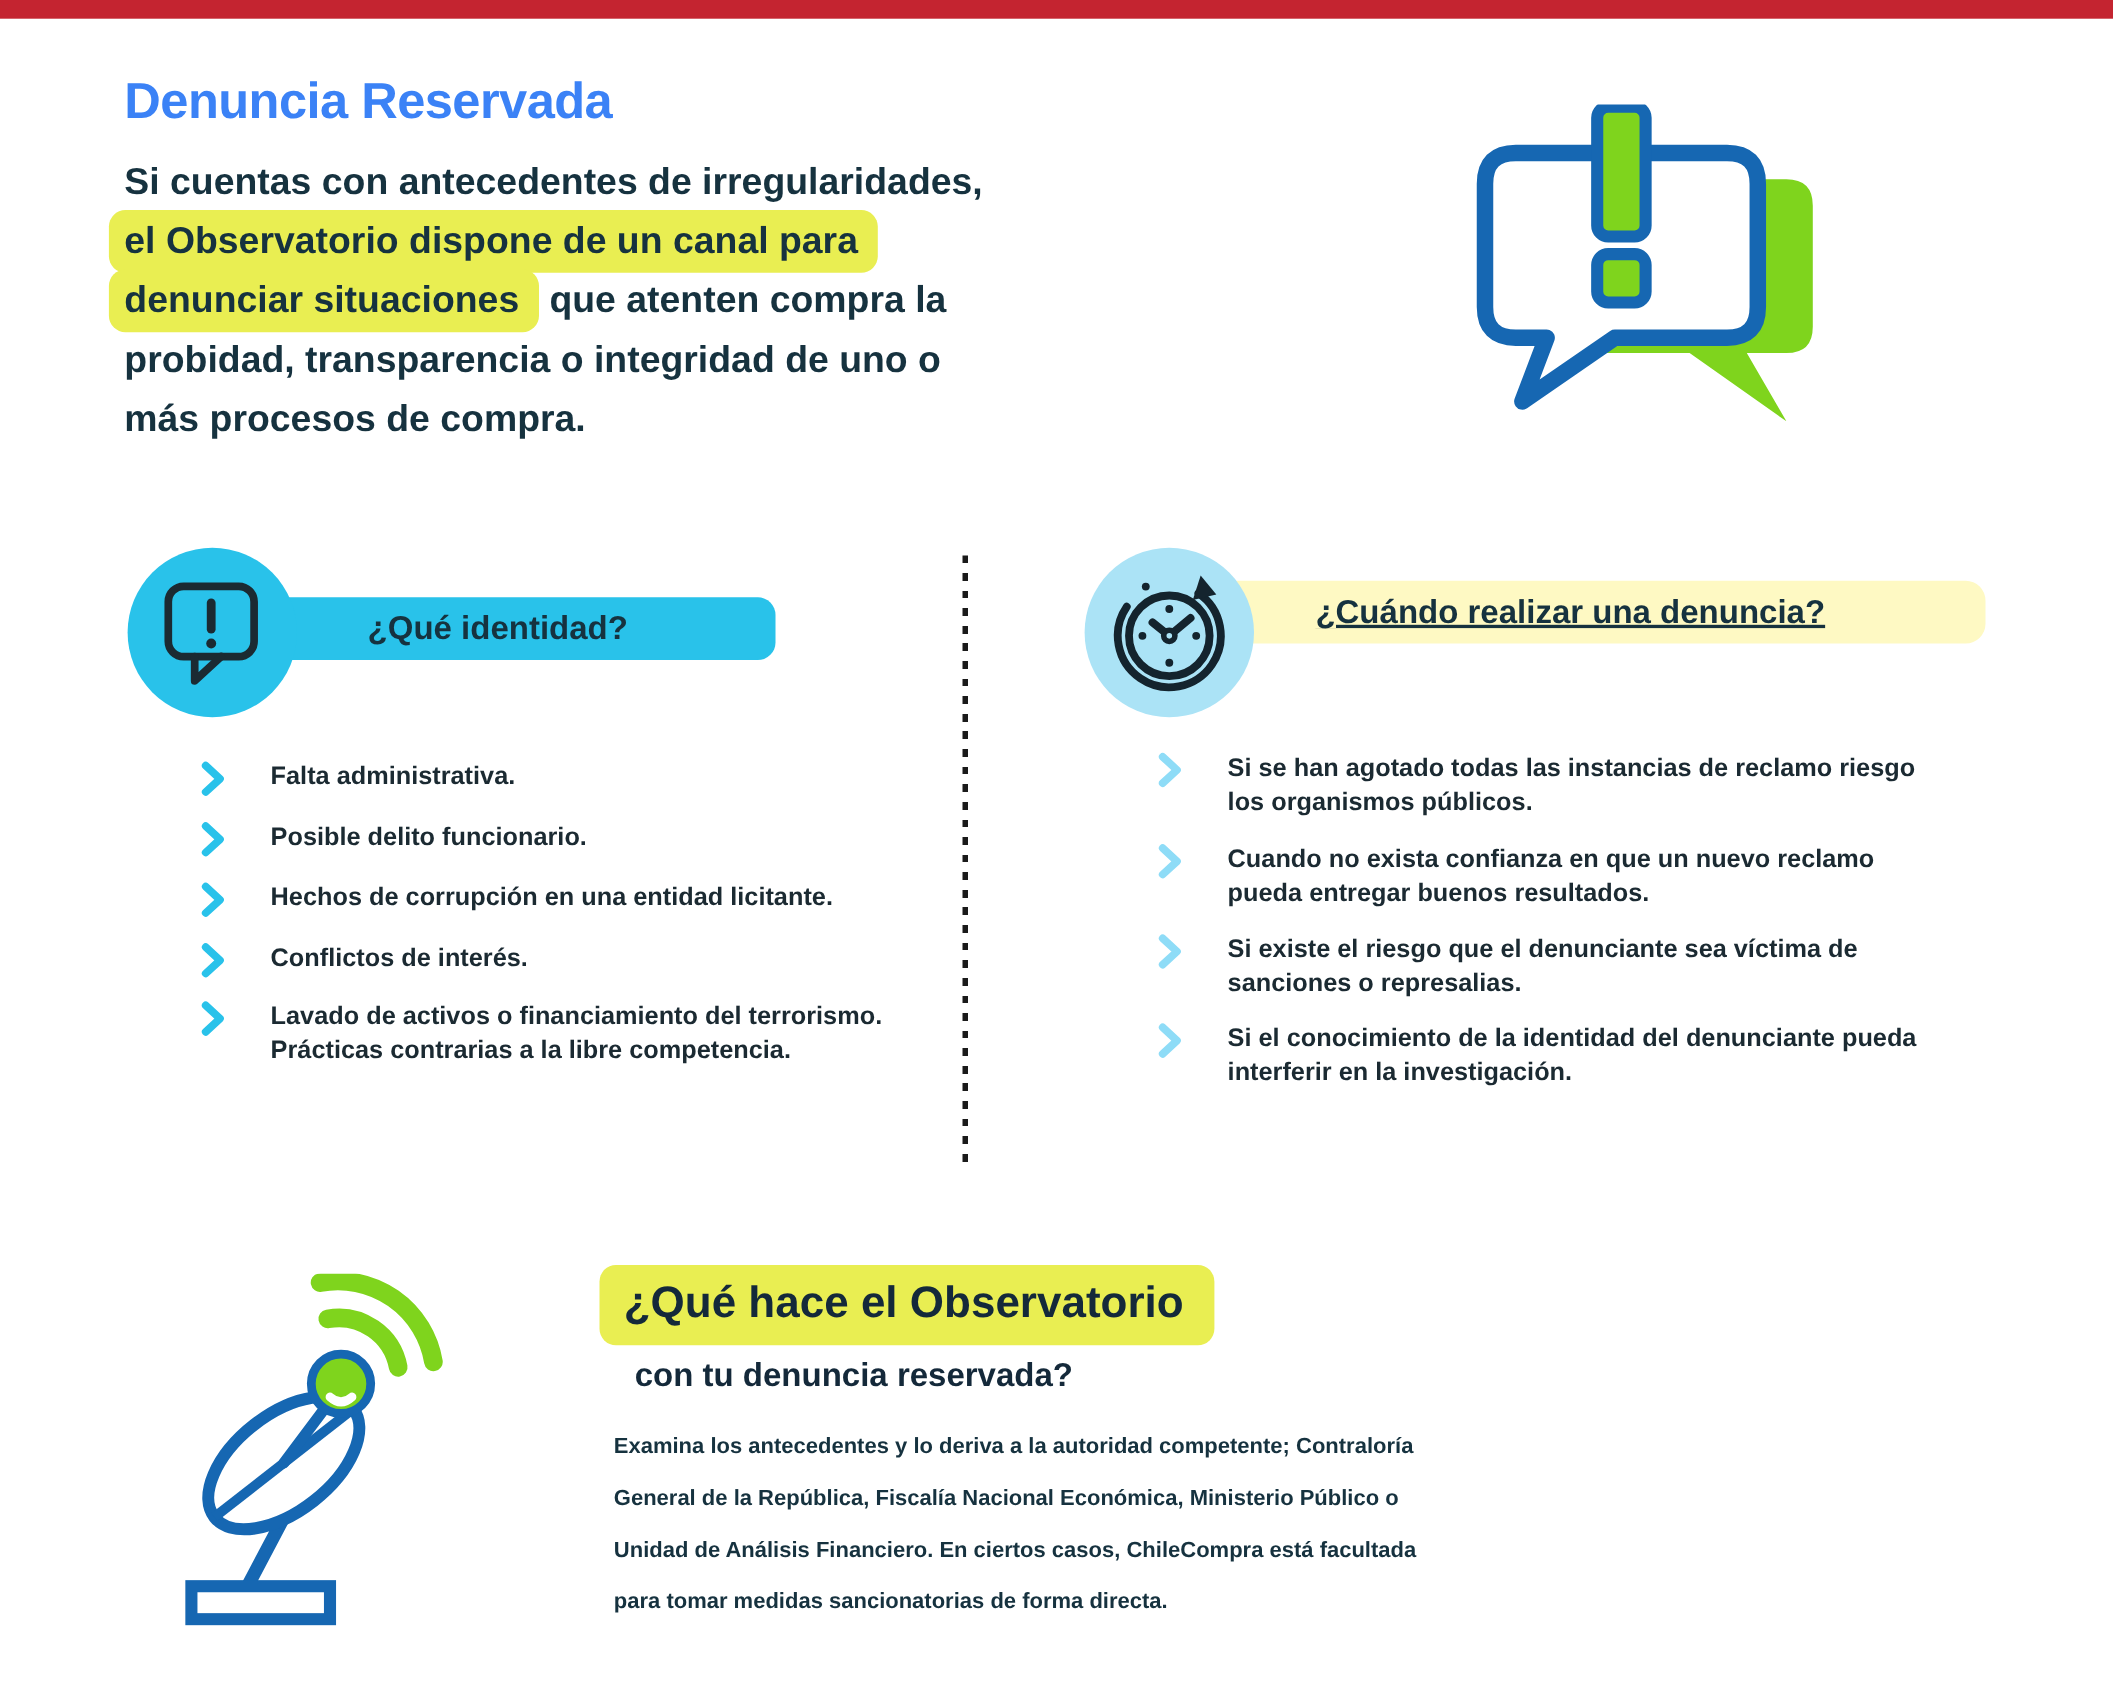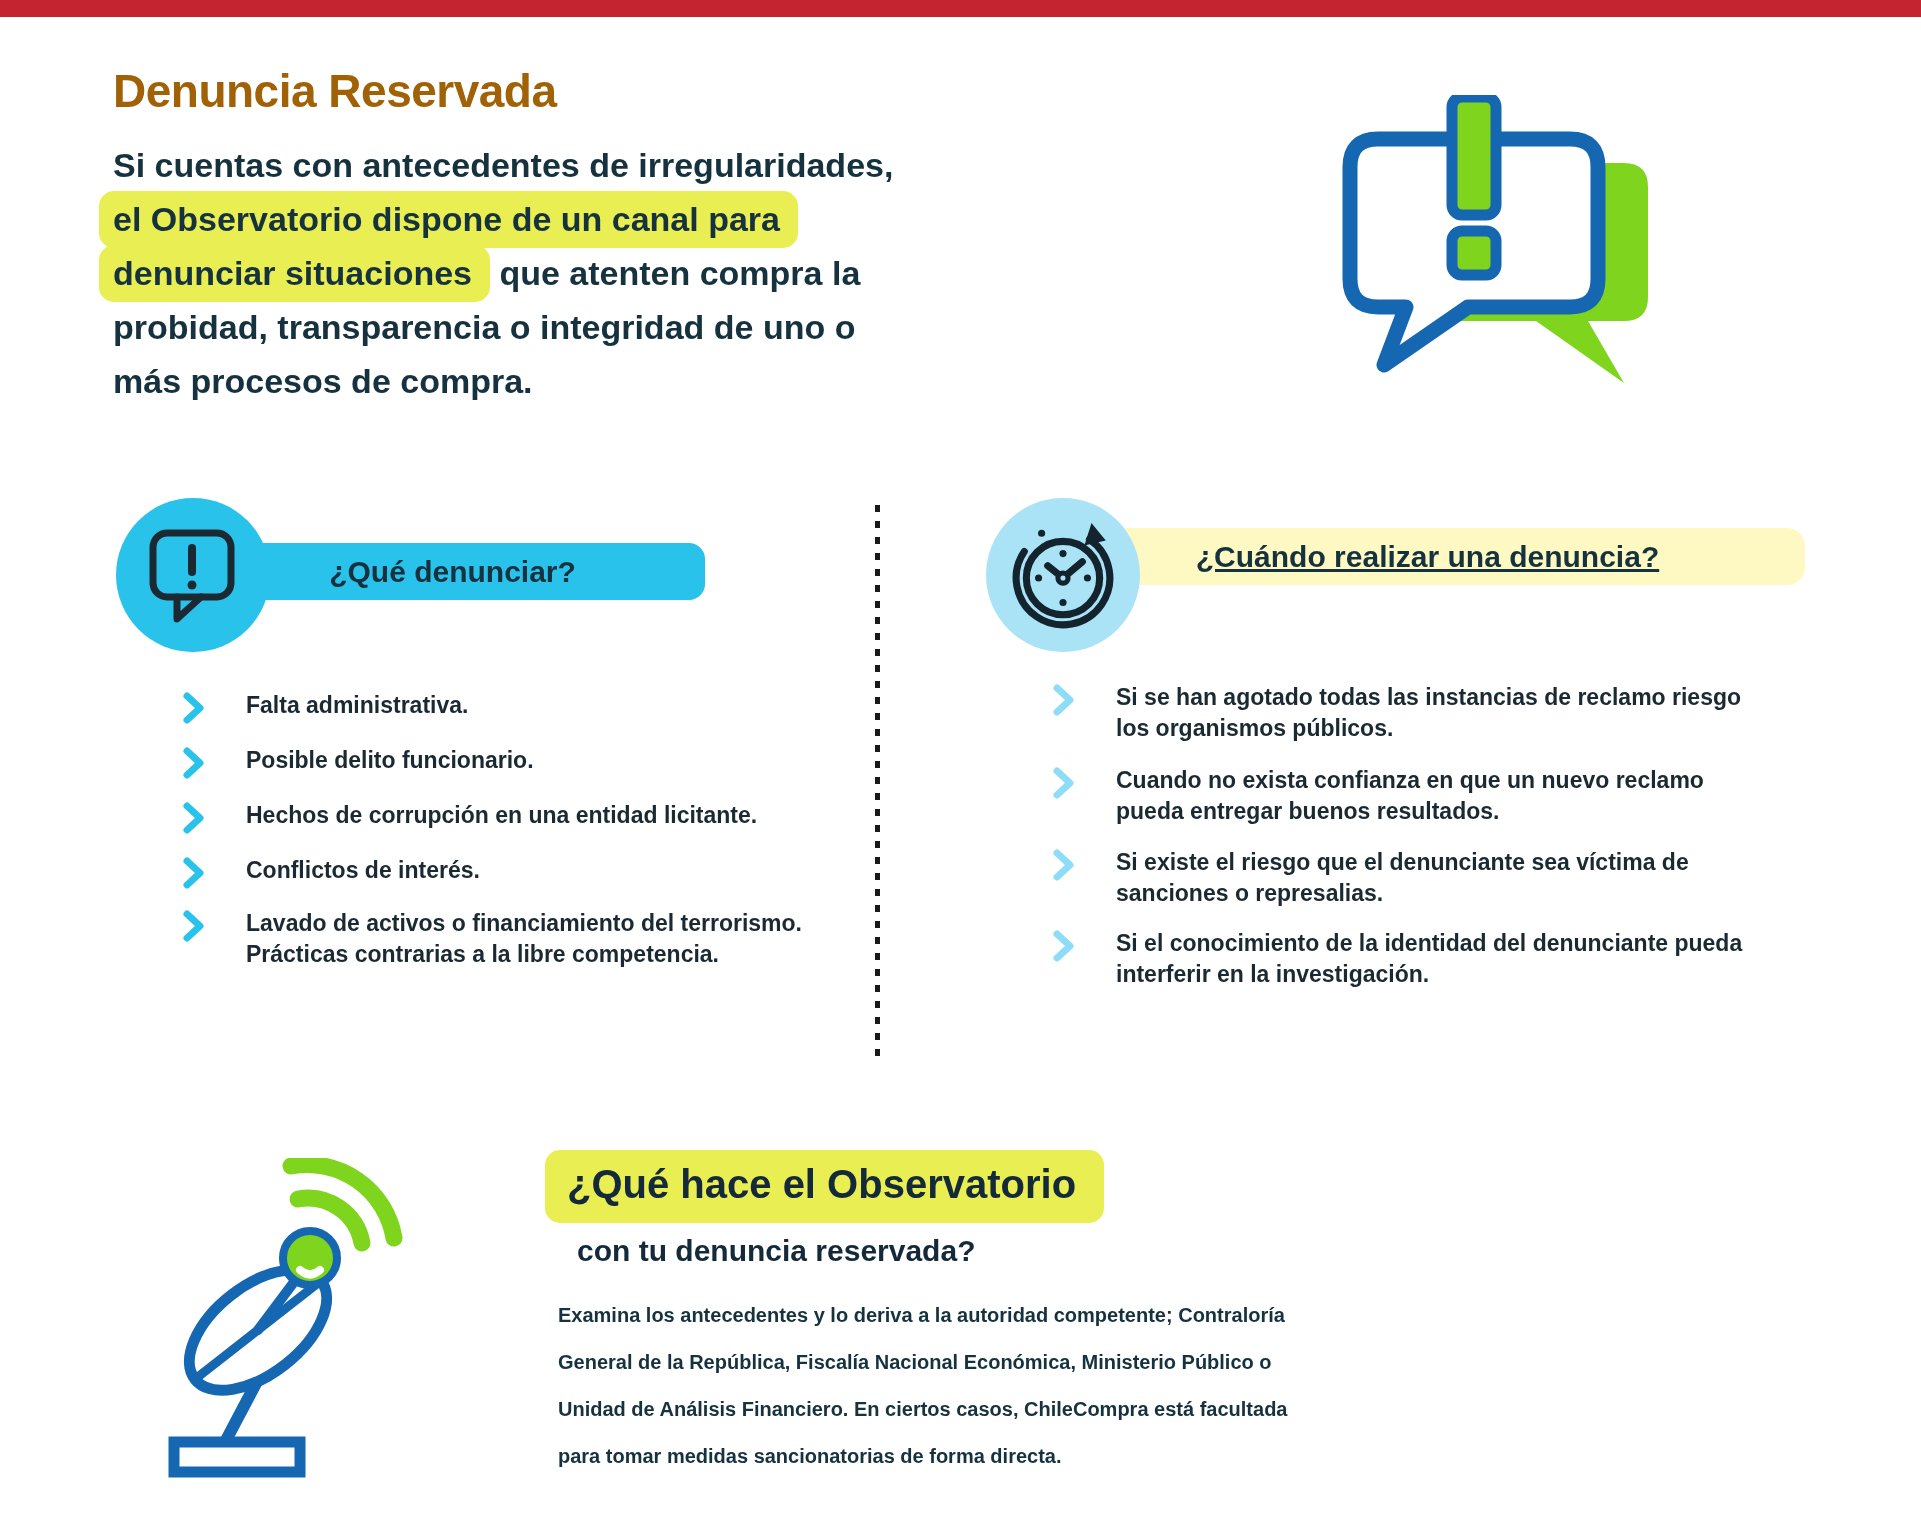--- a/index.html
+++ b/index.html
@@ -3,21 +3,21 @@
 <meta charset="utf-8">
 <style>
   html,body{margin:0;padding:0;background:#ffffff;}
   .canvas{
     position:relative;width:1921px;height:1539px;background:#ffffff;
     font-family:"Liberation Sans",sans-serif;overflow:hidden;
   }
   .topbar{position:absolute;left:0;top:0;width:1921px;height:17px;background:#c42430;}
 
   
-  .title{position:absolute;left:113px;top:64px;font-size:46px;font-weight:bold;color:#a16207;letter-spacing:-0.5px;}
+  .title{position:absolute;left:113px;top:64px;font-size:46px;font-weight:bold;color:#3b82f6;letter-spacing:-0.5px;}
   .intro{position:absolute;left:113px;top:138px;font-size:34px;font-weight:bold;color:#16323f;}
   .intro .line{height:54px;line-height:54px;white-space:pre;}
   .hl{
     background:#e9ee52;border-radius:15px;
     padding:9px 18px 10px 14px;margin-left:-14px;
     -webkit-box-decoration-break:clone;box-decoration-break:clone;
   }
 
   
   .banner{
@@ -77,21 +77,21 @@
 
     <path d="M110 62 H296 Q320 62 320 86 V196 Q320 220 296 220 H260 L296 282 L208 220 H110 Q86 220 86 196 V86 Q86 62 110 62 Z" fill="#7fd41d" transform="translate(-12,6)"></path>
 
     <path d="M38 44 H230 Q258 44 258 72 V184 Q258 212 230 212 H128 L44 270 L66 212 H38 Q10 212 10 184 V72 Q10 44 38 44 Z" fill="#ffffff" stroke="#1667b2" stroke-width="15" stroke-linejoin="round"></path>
 
     <rect x="112" y="2" width="44" height="118" rx="10" fill="#7fd41d" stroke="#1667b2" stroke-width="11"></rect>
     <rect x="112" y="136" width="44" height="44" rx="10" fill="#7fd41d" stroke="#1667b2" stroke-width="11"></rect>
   </svg>
 
   <div class="banner banner-left">
-    <span>¿Qué denunciar?</span>
+    <span>¿Qué identidad?</span>
   </div>
 
   <div class="iconcircle circle-left">
     <svg width="96" height="100" viewBox="0 0 96 100">
       <rect x="8" y="8" width="78" height="64" rx="14" fill="none" stroke="#1b2a32" stroke-width="7" stroke-linejoin="round"></rect>
       <polyline points="32,72 32,94 56,72" fill="none" stroke="#1b2a32" stroke-width="7" stroke-linejoin="round" stroke-linecap="round"></polyline>
       <line x1="47" y1="23" x2="47" y2="47" stroke="#1b2a32" stroke-width="8" stroke-linecap="round"></line>
       <circle cx="47" cy="60" r="4.5" fill="#1b2a32"></circle>
     </svg>
   </div>

